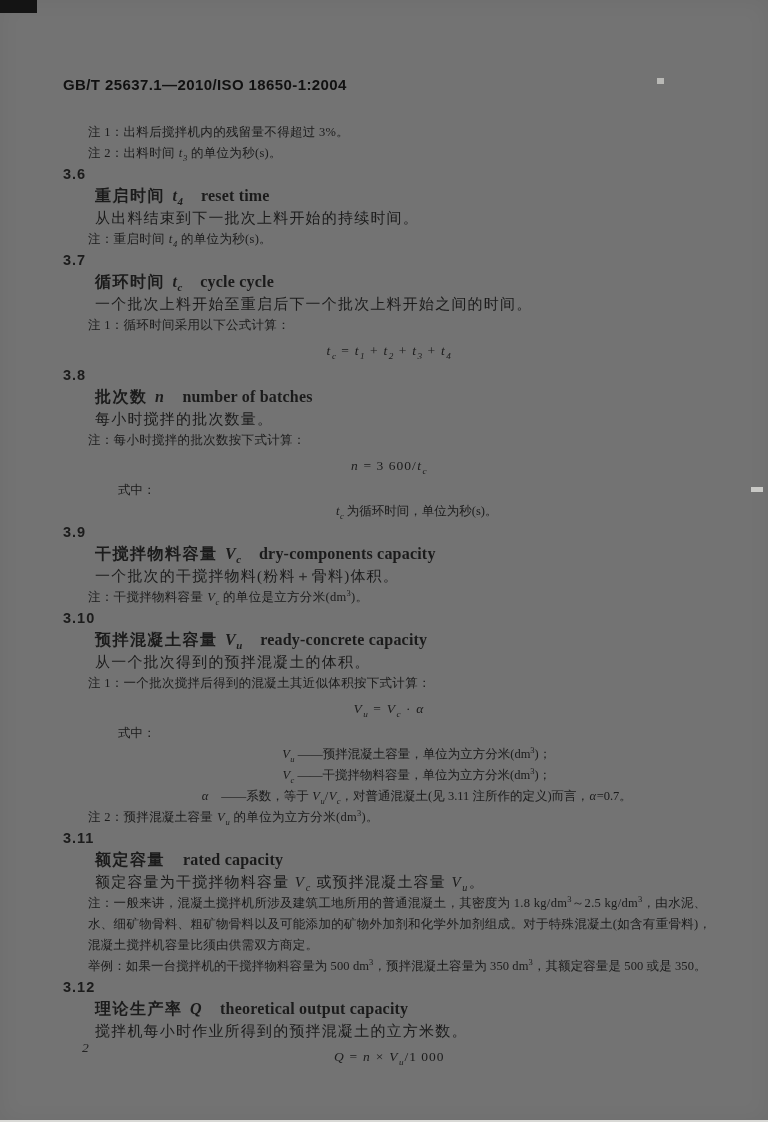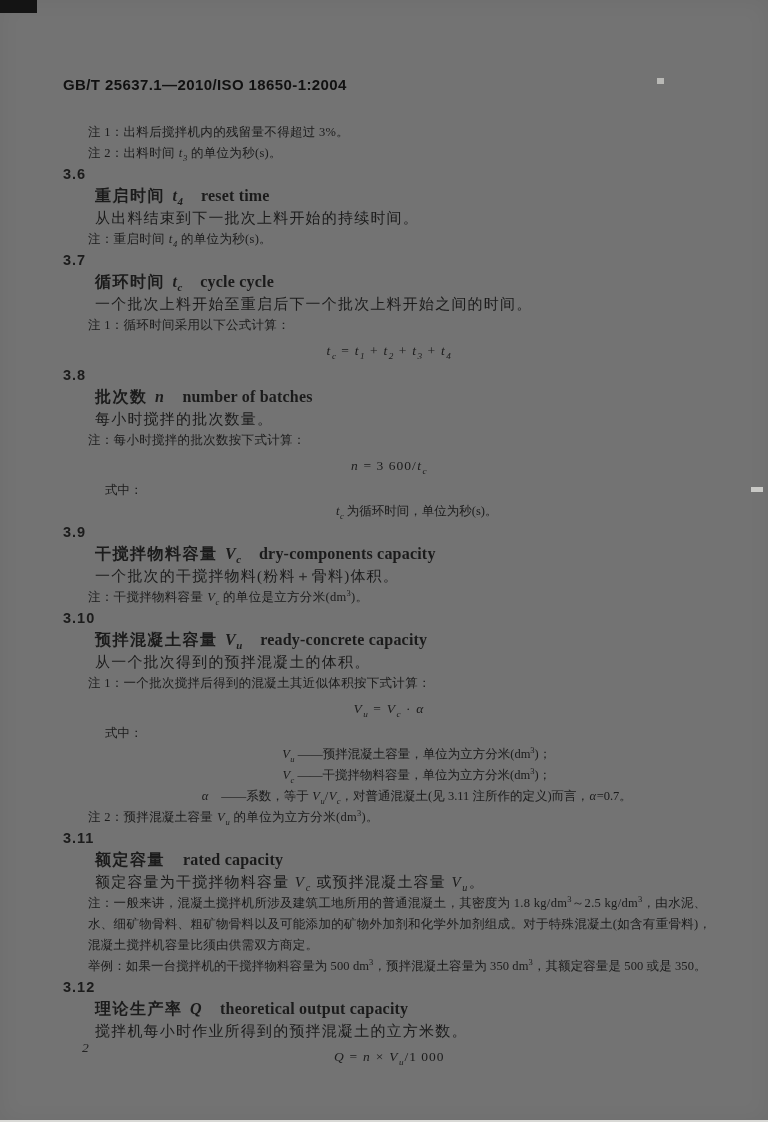--- a/index.html
+++ b/index.html
@@ -47,21 +47,21 @@
   }
   .term .t-var{margin-left:7px;letter-spacing:0;}
   .term .t-en{margin-left:18px;letter-spacing:0.2px;}
   .def{
     margin-left:32px;font-size:15px;letter-spacing:1.2px;line-height:22px;
   }
   .formula{
     text-align:center;font-size:13.5px;letter-spacing:1px;
     margin:4px 0;line-height:21px;
   }
-  .where{margin-left:42px;line-height:21px;}
+  .where{margin-left:55px;line-height:21px;}
   .where_item{margin-left:55px;line-height:21px;text-align:center;}
   .pageno{
     position:absolute;left:82px;top:1040px;
     font-size:13.5px;font-style:italic;color:#222;
   }
   i.v{font-style:italic;padding:0 0.5px;}
   sub{font-size:68%;font-style:italic;line-height:0;}
   sup{font-size:68%;line-height:0;}
 </style>
 </head>

